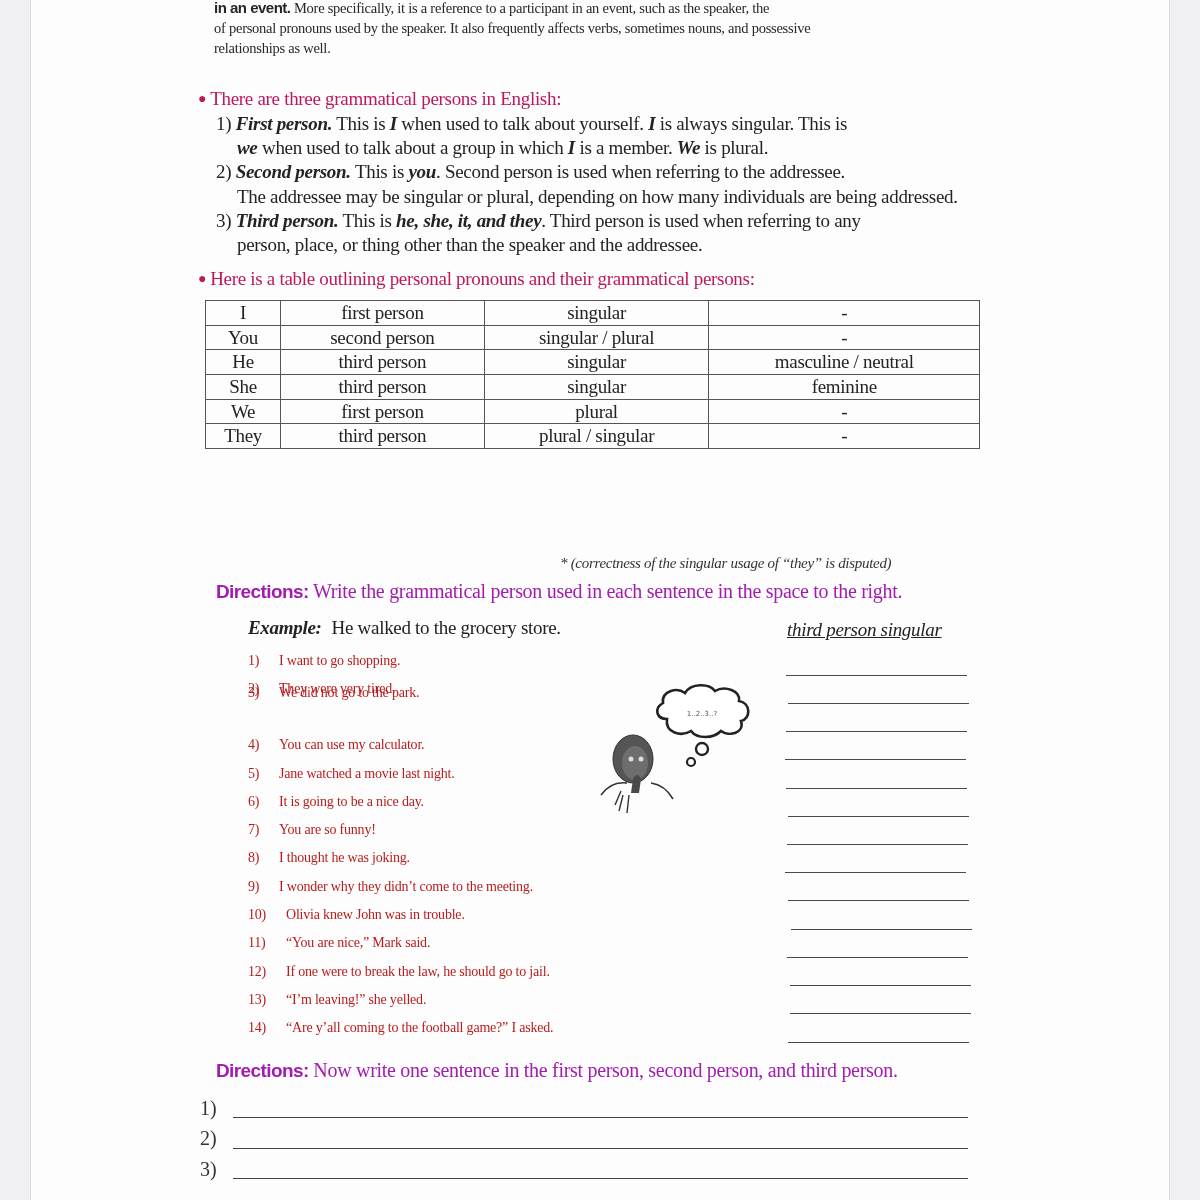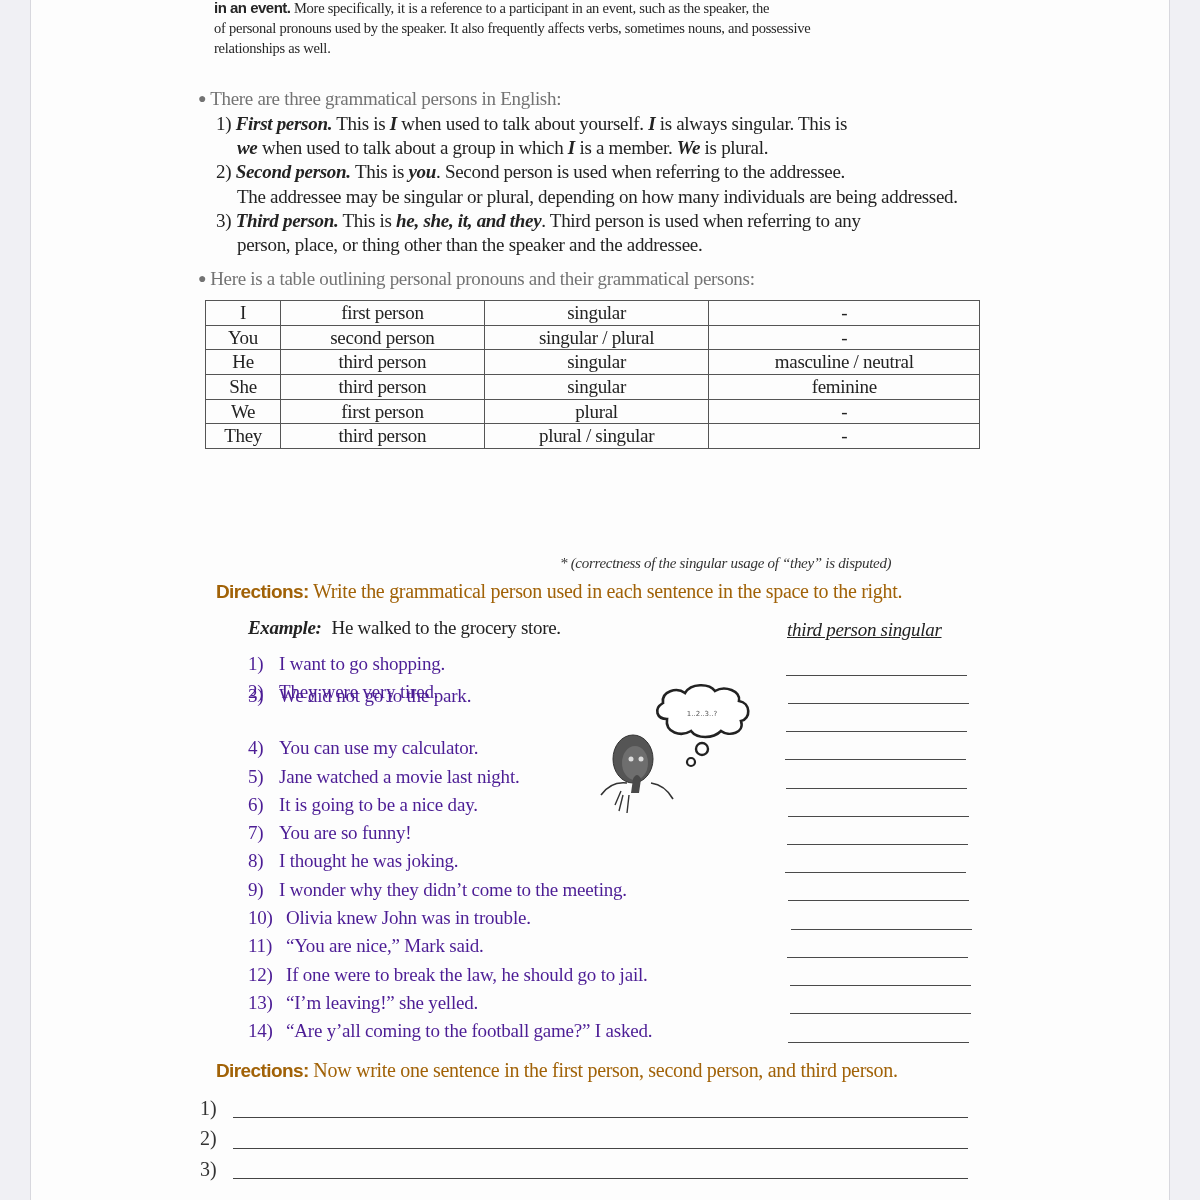--- a/index.html
+++ b/index.html
@@ -15,21 +15,21 @@
     background: #fdfdfd;
     border-left: 1px solid #d8d8de;
     border-right: 1px solid #d8d8de;
   }
   .abs { position: absolute; white-space: nowrap; }
 
   
   .intro { left: 214px; top: 0px; font-size: 14.5px; line-height: 20px; letter-spacing: -0.25px; color: #262626; }
   .intro .lead { font-weight: bold; font-family: "Liberation Sans", sans-serif; font-size: 15px; letter-spacing: -0.5px; }
 
-  .bullet { font-size: 19px; letter-spacing: -0.3px; color: #737373; }
+  .bullet { font-size: 19px; letter-spacing: -0.3px; color: #be185d; }
   .bullet .dot { font-size: 14px; vertical-align: 2px; margin-right: 4px; }
   .item { font-size: 19px; letter-spacing: -0.3px; color: #232323; }
   .bi { font-weight: bold; font-style: italic; }
   .i { font-style: italic; }
 
   
   .ptable {
     position: absolute; left: 205px; top: 300px; width: 775px;
     border-collapse: collapse; font-size: 19px; letter-spacing: -0.3px;
     color: #232323;
@@ -39,28 +39,28 @@
     text-align: center; padding: 0; height: 23.7px; line-height: 22px;
     font-weight: normal;
   }
   .ptable th { font-style: italic; }
   .ptable th span { text-decoration: underline; }
   .ptable .tall td { height: 47px; line-height: 23px; }
   .c1 { width: 196px; } .c2 { width: 190px; } .c3 { width: 194px; } .c4 { width: 195px; }
 
   .note { left: 560px; top: 555px; font-size: 15px; font-style: italic; letter-spacing: -0.3px; color: #333; }
 
-  .dir { font-size: 20px; letter-spacing: -0.3px; color: #a16207; text-align: center; }
+  .dir { font-size: 20px; letter-spacing: -0.3px; color: #a21caf; text-align: center; }
   .dir .lbl { font-weight: bold; font-family: "Liberation Sans", sans-serif; font-size: 19px; letter-spacing: -0.6px; }
 
   .example { left: 248px; top: 617px; font-size: 19px; letter-spacing: -0.3px; }
   .example .lbl { font-weight: bold; font-style: italic; margin-right: 10px; }
   .ex-answer { left: 787px; top: 619px; font-size: 19px; font-style: italic; text-decoration: underline; letter-spacing: -0.3px; }
 
-  .q { left: 248px; font-size: 19px; letter-spacing: -0.2px; color: #4c1d95; }
+  .q { left: 248px; font-size: 14px; letter-spacing: -0.2px; color: #b91c1c; }
   .q .n { display: inline-block; width: 31px; }
   .q.wide .n { width: 38px; }
 
   .blank { position: absolute; height: 0; border-top: 1.6px solid #4a4a4a; }
 
   .ws-num { left: 200px; font-size: 20px; color: #333; }
   .ws-line { position: absolute; left: 233px; width: 735px; border-top: 1.6px solid #444; }
 
   .illus { position: absolute; left: 595px; top: 683px; width: 170px; height: 140px; }
 </style>

